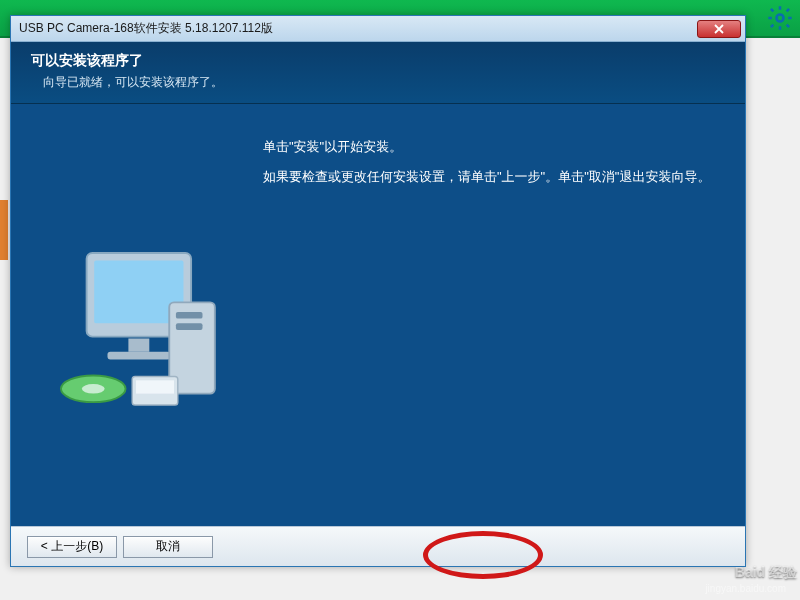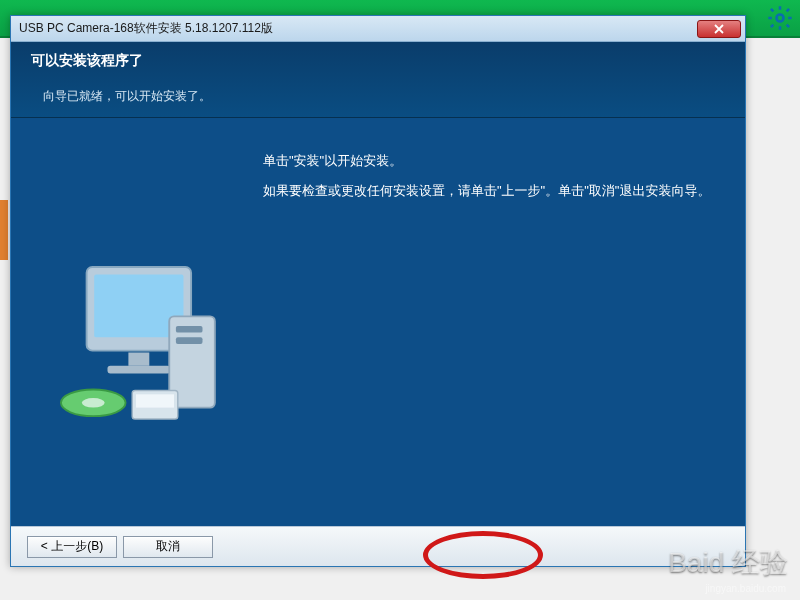--- a/index.html
+++ b/index.html
@@ -53,21 +53,21 @@
       display: flex; align-items: center; justify-content: center;
       color: #fff; font-size: 11px; font-weight: bold;
       cursor: pointer;
     }
     .header {
       background: linear-gradient(#0a3d6b, #0a4d82);
       color: #fff;
       padding: 10px 20px 12px 20px;
       border-bottom: 1px solid #063050;
     }
-    .header-title { font-size: 14px; font-weight: bold; margin-bottom: 18px; }
+    .header-title { font-size: 14px; font-weight: bold; margin-bottom: 4px; }
     .header-sub { font-size: 12px; padding-left: 12px; color: #d8e8f4; }
     .content {
       flex: 1;
       background: #0d4e88;
       position: relative;
       color: #fff;
       font-size: 13px;
     }
     .content-text1 {
       position: absolute;
@@ -119,24 +119,24 @@
       position: absolute;
       left: 423px; top: 531px;
       width: 120px; height: 48px;
       border: 5px solid #d01818;
       border-radius: 50%;
       pointer-events: none;
       z-index: 100;
     }
     .watermark {
       position: absolute;
-      right: 12px; bottom: 18px;
+      right: 3px; bottom: 18px;
       color: rgba(255,255,255,0.55);
-      font-size: 28px;
-      font-weight: normal;
+      font-size: 14px;
+      font-weight: bold;
       text-shadow: 0 1px 2px rgba(0,0,0,0.5);
       z-index: 90;
     }
     .watermark-sub {
       position: absolute;
       right: 14px; bottom: 6px;
       color: rgba(255,255,255,0.5);
       font-size: 10px;
       z-index: 90;
     }
@@ -164,21 +164,21 @@
     <span class="titlebar-title">USB PC Camera-168软件安装 5.18.1207.112版</span>
     <div class="titlebar-close">
       <svg width="10" height="10" viewBox="0 0 10 10">
         <path d="M1 1 L9 9 M9 1 L1 9" stroke="#fff" stroke-width="1.8"></path>
       </svg>
     </div>
   </div>
 
   <div class="header">
     <div class="header-title">可以安装该程序了</div>
-    <div class="header-sub">向导已就绪，可以开始安装了。</div>
+    <div class="header-sub">向导已就绪，可以安装该程序了。</div>
   </div>
 
   <div class="content">
     <div class="content-text1">单击"安装"以开始安装。</div>
     <div class="content-text2">如果要检查或更改任何安装设置，请单击"上一步"。单击"取消"退出安装向导。</div>
 
     <svg class="illus" viewBox="0 0 200 200">
       <rect x="48" y="20" width="110" height="88" rx="6" fill="#b8ccdc" stroke="#88a8c0" stroke-width="2"></rect>
       <rect x="56" y="28" width="94" height="66" rx="2" fill="#8fd0f4"></rect>
       <rect x="92" y="110" width="22" height="14" fill="#a8bccc"></rect>

